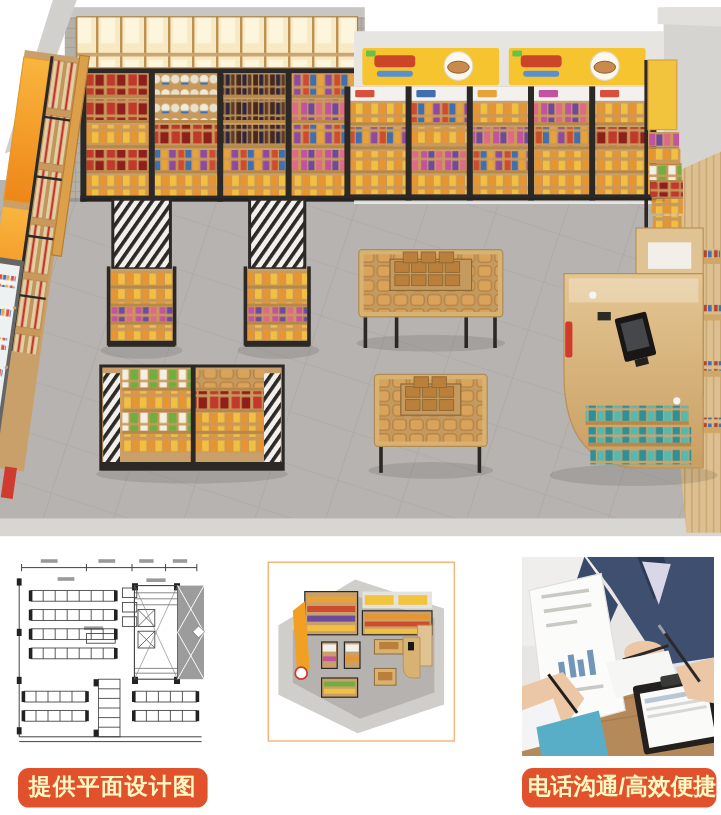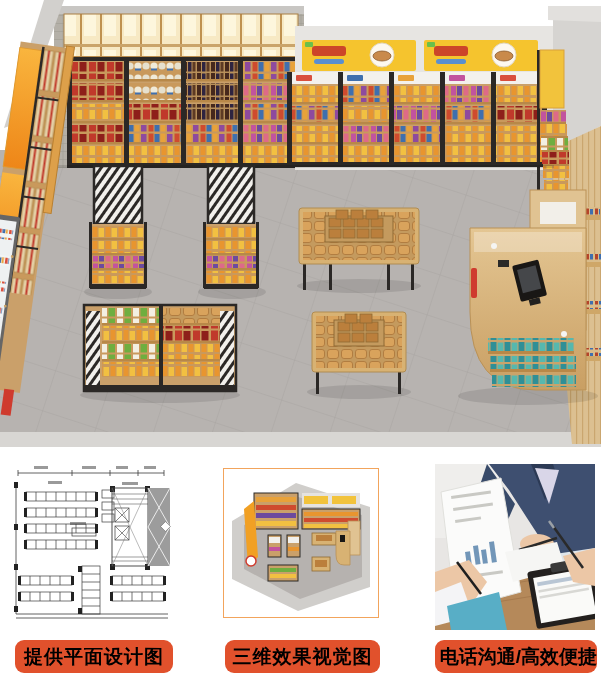--- a/index.html
+++ b/index.html
@@ -5,21 +5,21 @@
   html,body{margin:0;padding:0;background:#fff;}
   .canvas{position:relative;width:601px;height:679px;background:#ffffff;overflow:hidden;
           font-family:"Liberation Sans",sans-serif;}
   .hero{position:absolute;left:0;top:0;width:601px;height:447px;}
   .thumb{position:absolute;overflow:hidden;}
   .thumb svg{display:block;}
   .t1{left:12px;top:464px;width:160px;height:158px;}
   .t2{left:223px;top:468px;width:156px;height:150px;border:1px solid #f2a45c;box-sizing:border-box;background:#fff;}
   .t3{left:435px;top:464px;width:160px;height:166px;}
   .caption{position:absolute;top:640px;height:33px;background:#e1512c;border-radius:9px;
-           color:#000000;font-weight:bold;font-size:19px;display:flex;align-items:center;
+           color:#fef9c3;font-weight:bold;font-size:19px;display:flex;align-items:center;
            justify-content:center;letter-spacing:1px;line-height:33px;white-space:nowrap;}
   .c1{left:15px;width:158px;}
   .c2{left:225px;width:155px;}
   .c3{left:435px;width:162px;letter-spacing:0;justify-content:flex-end;}
 </style>
 </head>
 <body>
 
 <div class="canvas">
 
@@ -645,20 +645,17 @@
       <line x1="22" y1="98" x2="46" y2="130" stroke="#1f1f1f" stroke-width="2.5"></line>
       <polygon points="0,128 26,118 38,152 0,162" fill="#f4f4f6"></polygon>
     </g>
     <polygon points="12,142 64,128 72,166 16,166" fill="#58aec6"></polygon>
   </svg>
   </div>
 
   <div class="caption c1">
     <span>提供平面设计图</span>
   </div>
-  <div class="caption c2">
-    <span>三维效果视觉图</span>
-  </div>
   <div class="caption c3">
     <span>电话沟通/高效便捷</span>
   </div>
 
 </div>
 
 </body></html>

